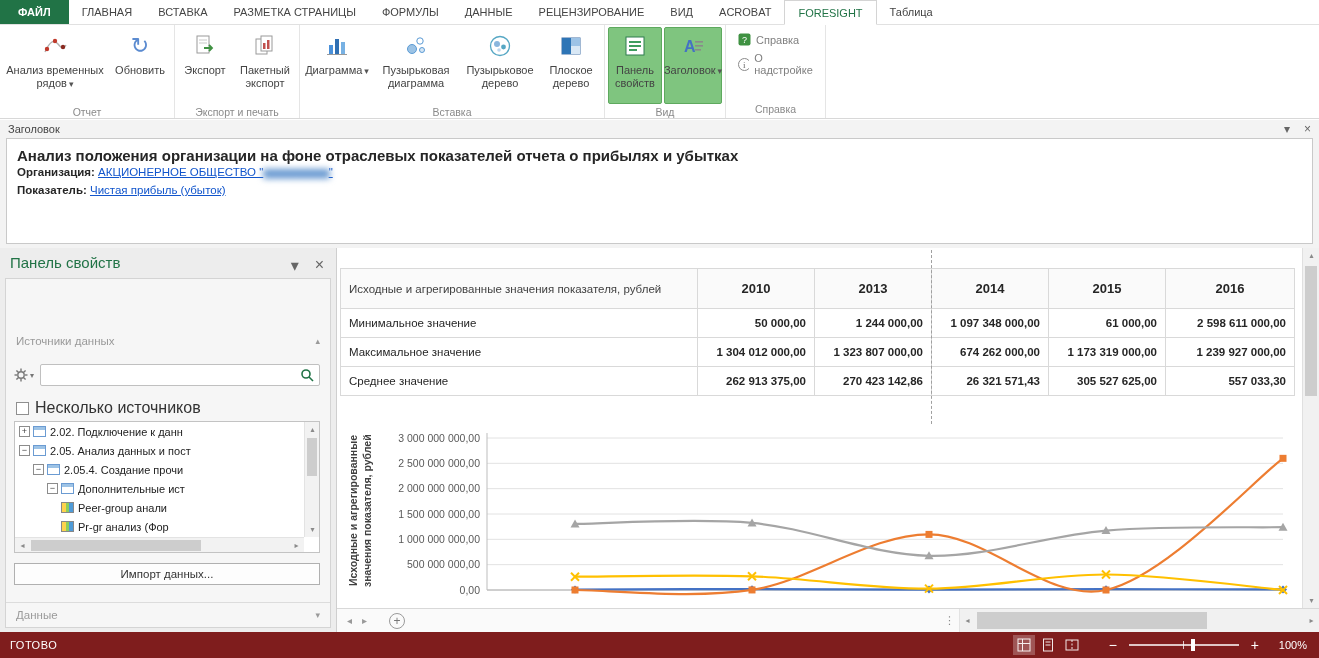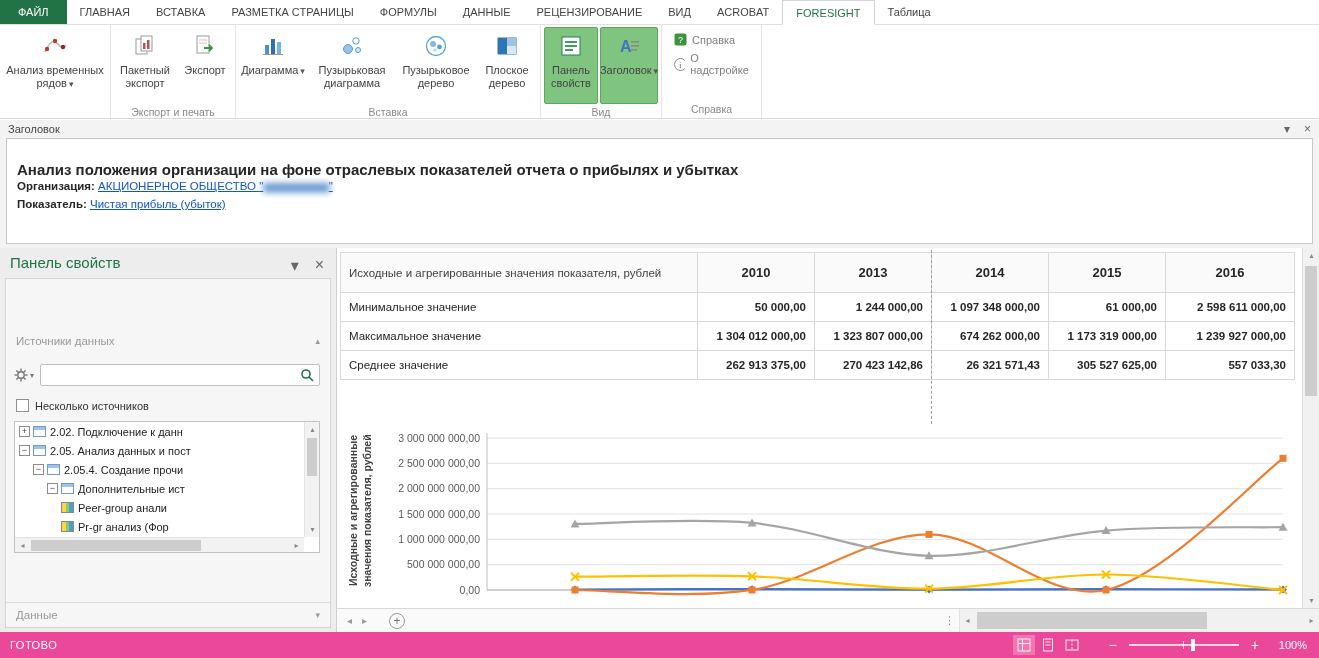--- a/index.html
+++ b/index.html
@@ -1,21 +1,21 @@
 <!DOCTYPE html>
 <html><head>
 <meta charset="utf-8">
 <style>
   *{box-sizing:border-box;margin:0;padding:0}
   html,body{width:1319px;height:658px;font-family:"Liberation Sans",sans-serif;background:#e6e6e6}
   .app{position:relative;width:1319px;height:658px;background:#fff;overflow:hidden}
 
   
   .tabbar{position:absolute;top:0;left:0;right:0;height:25px;background:#fff;border-bottom:1px solid #e1e1e1;display:flex;align-items:stretch}
-  .file-tab{background:#217346;color:#fff;font-size:11px;font-weight:normal;padding:4px 18px;display:flex;align-items:center}
+  .file-tab{background:#217346;color:#fff;font-size:11px;font-weight:bold;padding:4px 18px;display:flex;align-items:center}
   .rtab{font-size:11px;color:#444;padding:0 13px;display:flex;align-items:center;cursor:default}
   .rtab.active{color:#217346;background:#fff;border:1px solid #d4d4d4;border-bottom:1px solid #fff;margin-bottom:-1px}
 
   
   .ribbon{position:absolute;top:25px;left:0;right:0;height:94px;background:#fff;border-bottom:1px solid #d8d8d8;display:flex}
   .rgroup{display:flex;flex-direction:column;border-right:1px solid #e5e5e5;padding:1px 2px 0}
   .rbtns{display:flex;align-items:flex-start;flex:1}
   .rbtn{display:flex;flex-direction:column;align-items:center;height:77px;margin:1px;padding:4px 2px 1px;border-radius:2px}
   .rbtn.active{background:#7fc57f;border:1px solid #5ea95e;padding:3px 1px 0}
   .ricon{height:30px;display:flex;align-items:center;justify-content:center}
@@ -29,62 +29,62 @@
   .g-refresh::before{content:"↻"}
   .ribbon-collapse{position:absolute;right:10px;top:96px;width:18px;height:16px;display:flex;align-items:center;justify-content:center}
 
   
   .hpane{position:absolute;top:120px;left:0;right:0;height:128px;background:#f3f3f3}
   .pane-bar{height:18px;display:flex;align-items:center;padding:0 8px}
   .pane-bar .ptitle{font-size:11px;color:#444}
   .pane-ctrls{margin-left:auto;display:flex;gap:14px;color:#666}
   .pane-ctrls span{font-size:12px;line-height:12px}
   .header-card{position:absolute;top:18px;left:6px;right:6px;bottom:4px;background:#fff;border:1px solid #c9c9c9;padding:6px 10px;overflow:hidden}
-  .report-title{font-size:15px;font-weight:bold;color:#262626;margin-top:16px}
+  .report-title{font-size:15px;font-weight:bold;color:#262626;margin-top:2px}
   .meta-row{font-size:11.5px;line-height:17px;color:#262626}
   .meta-row:first-of-type{margin-top:12px}
   .meta-label{font-weight:bold}
   a.link{color:#1155cc;text-decoration:underline;cursor:pointer}
   .redacted{filter:blur(3px);font-size:8px;letter-spacing:-1px;color:#6b9bd2}
 
   
   .ppane{position:absolute;top:248px;left:0;width:337px;bottom:26px;background:#ededed;border-right:1px solid #cfcfcf}
   .ppane-title{position:absolute;top:6px;left:10px;font-size:15px;color:#217346}
   .ppane-ctrls{position:absolute;top:8px;right:12px;display:flex;gap:16px;color:#666}
   .pane2{position:absolute;left:5px;right:5px;top:30px;bottom:4px;background:#f6f6f6;border:1px solid #d4d4d4}
   .ptabs{position:absolute;top:8px;left:8px;display:flex}
   .ptab{font-size:11.5px;color:#333;background:#f0f0f0;border:1px solid #c2c2c2;padding:3px 10px;margin-left:-1px}
   .ptab.active{background:#fff;border-color:#999;text-decoration:underline;z-index:1;position:relative}
   .psec{position:absolute;left:0;right:0;display:flex;justify-content:space-between;align-items:center;padding:0 10px;font-size:11.5px;color:#9a9a9a}
   .psec-sources{top:56px}
   .psec-data{bottom:6px;border-top:1px solid #dcdcdc;padding-top:6px}
   .search-row{position:absolute;top:84px;left:8px;right:10px;height:24px;display:flex;align-items:center}
   .gear-btn{display:flex;align-items:center;gap:2px;margin-right:6px}
   .search-input{flex:1;height:22px;background:#fff;border:1px solid #c0c0c0;border-radius:2px;display:flex;align-items:center;justify-content:flex-end;padding:0 5px}
-  .chk-row{position:absolute;top:120px;left:10px;display:flex;align-items:center;gap:6px;font-size:11px;color:#333}
+  .chk-row{position:absolute;top:120px;left:10px;display:flex;align-items:center;gap:6px;font-size:16px;color:#333}
   .chk{width:13px;height:13px;border:1px solid #8f8f8f;background:#fff}
   .treebox{position:absolute;top:142px;left:8px;right:10px;height:132px;background:#fff;border:1px solid #c3c3c3;overflow:hidden}
   .tree-items{position:absolute;top:0;left:0;right:15px;bottom:15px;overflow:hidden}
   .titem{display:flex;align-items:center;height:19px;font-size:11px;color:#222;white-space:nowrap;overflow:hidden}
   .texp{display:inline-block;flex:0 0 11px;width:11px;height:11px;border:1px solid #8c8c8c;background:#fff;font-size:9px;line-height:9px;text-align:center;color:#444;margin-right:3px}
   .ticon{display:inline-block;flex:0 0 13px;width:13px;height:11px;margin-right:4px;position:relative}
   .ticon-folder{background:#fff;border:1px solid #6b9bd2}
   .ticon-folder::before{content:"";position:absolute;left:0;right:0;top:0;height:3px;background:#9dc3e6}
   .ticon-report{border:1px solid #888;background:linear-gradient(90deg,#ffd34d 0 34%,#8fce5a 34% 67%,#4f9bd8 67% 100%)}
   .vscr{position:absolute;top:0;right:0;bottom:15px;width:15px;background:#f2f2f2;border-left:1px solid #e3e3e3}
   .hscr{position:absolute;left:0;right:15px;bottom:0;height:15px;background:#f2f2f2;border-top:1px solid #e3e3e3;display:flex;align-items:center}
   .scr-arrow{font-size:8px;color:#8a8a8a;width:15px;height:15px;display:flex;align-items:center;justify-content:center}
   .scr-thumb-v{position:absolute;left:2px;right:2px;top:16px;height:38px;background:#cdcdcd}
   .scr-thumb-h{height:11px;flex:0 0 170px;background:#cdcdcd;margin:0 1px}
   .vscr .scr-arrow{position:absolute;left:0}
   .import-btn{position:absolute;top:284px;left:8px;right:10px;height:22px;background:#fdfdfd;border:1px solid #b0b0b0;font-size:11.5px;color:#333;display:flex;align-items:center;justify-content:center}
 
   
   .main{position:absolute;top:248px;left:337px;right:0;bottom:26px;background:#fff}
-  table.grid{border-collapse:collapse;position:absolute;top:4px;left:3px}
+  table.grid{border-collapse:collapse;position:absolute;top:20px;left:3px}
   table.grid th,table.grid td{border:1px solid #d9d9d9;font-size:11.5px;padding:0 8px}
   table.grid th{height:40px;background:#fafafa;font-weight:bold;font-size:13px;color:#262626;text-align:center}
   table.grid th.th-label{font-weight:normal;font-size:11.5px;color:#3f3f3f;text-align:left}
   table.grid td{height:29px}
   td.cell-label{text-align:left;color:#262626}
   td.num{text-align:right;font-weight:bold;color:#262626}
   .pagebreak{position:absolute;top:2px;left:594px;height:174px;border-left:1px dashed #a0a0a0}
   .chart{position:absolute;top:180px;left:8px;height:180px}
   .ytitle{position:absolute;left:0;top:0;width:30px;height:166px;display:flex;justify-content:center}
   .ytitle span{writing-mode:vertical-rl;transform:rotate(180deg);font-size:10.5px;font-weight:bold;color:#404040;text-align:center;line-height:14px}
@@ -100,21 +100,21 @@
   .sheetnav{display:flex;align-items:center;gap:10px;padding:0 10px;color:#9a9a9a;font-size:10px}
   .sheet-tab{margin-left:18px;background:#fff;border-left:1px solid #e0e0e0;border-right:1px solid #e0e0e0;border-bottom:2px solid #217346;color:#217346;font-weight:bold;font-size:11.5px;display:flex;align-items:center;padding:0 30px}
   .addsheet{width:16px;height:16px;border:1px solid #9a9a9a;border-radius:50%;color:#767676;font-size:12px;line-height:14px;text-align:center;align-self:center;margin-left:12px}
   .sheet-spacer{flex:1}
   .splitdots{align-self:center;color:#8a8a8a;font-size:11px;margin-right:4px}
   .sheet-hscroll{display:flex;align-items:center;width:360px;background:#f1f1f1;border-left:1px solid #e3e3e3}
   .sheet-hscroll .track{flex:1;height:100%;position:relative}
   .sheet-hscroll .thumb{position:absolute;left:2px;top:3px;bottom:3px;width:230px;background:#cdcdcd}
 
   
-  .statusbar{position:absolute;left:0;right:0;bottom:0;height:26px;background:#ec4899;color:#fff;display:flex;align-items:center}
+  .statusbar{position:absolute;left:0;right:0;bottom:0;height:26px;background:#7f1d1d;color:#fff;display:flex;align-items:center}
   .status-ready{font-size:11px;padding-left:10px;letter-spacing:.5px}
   .status-right{margin-left:auto;display:flex;align-items:center;gap:8px;padding-right:12px}
   .viewicons{display:flex;gap:2px;margin-right:14px}
   .viewicon{width:22px;height:20px;display:flex;align-items:center;justify-content:center}
   .viewicon.active{background:rgba(255,255,255,.25)}
   .zoomsym{font-size:14px;line-height:14px;padding:0 4px}
   .slider{width:110px;height:2px;background:rgba(255,255,255,.75);position:relative}
   .slider .mid{position:absolute;left:54px;top:-3px;width:1px;height:8px;background:rgba(255,255,255,.75)}
   .slider .knob{position:absolute;left:62px;top:-5px;width:4px;height:12px;background:#fff}
   .zoomlevel{font-size:11px;width:36px;text-align:right}
@@ -146,46 +146,51 @@
           <span class="ricon">
             <svg width="26" height="26">
                 <path d="M3 19 C8 8 12 6 16 11 S22 16 24 12" fill="none" stroke="#b0b0b0" stroke-width="1.4"></path>
                 <circle cx="5" cy="16" r="2.2" fill="#c0392b"></circle>
                 <circle cx="13" cy="8" r="2.2" fill="#c0392b"></circle>
                 <circle cx="21" cy="14" r="2.2" fill="#8a2a20"></circle>
               </svg>
           </span>
           <span class="rlabel"><span>Анализ временных рядов</span><span class="caret g-caret"></span></span>
         </div>
-      </div>
+        <div class="rbtn" style="width:62px">
+          <span class="ricon g-refresh" style="font-size:22px;color:#5b8bd0"></span>
+          <span class="rlabel"><span>Обновить</span></span>
+        </div>
+      </div>
+      <div class="rglabel">Отчет</div>
     </div>
 
     <div class="rgroup">
       <div class="rbtns">
+        <div class="rbtn" style="width:54px">
+          <span class="ricon">
+            <svg width="26" height="26">
+                <rect x="5" y="3" width="12" height="17" fill="#fff" stroke="#9a9a9a"></rect>
+                <line x1="7" y1="7" x2="15" y2="7" stroke="#c9c9c9"></line>
+                <line x1="7" y1="10" x2="15" y2="10" stroke="#c9c9c9"></line>
+                <path d="M12 15 h8 m-3 -3 l3 3 l-3 3" fill="none" stroke="#3f9142" stroke-width="1.8"></path>
+              </svg>
+          </span>
+          <span class="rlabel"><span>Экспорт</span></span>
+        </div>
         <div class="rbtn" style="width:62px">
           <span class="ricon">
             <svg width="26" height="26">
                 <rect x="4" y="6" width="11" height="15" fill="#fff" stroke="#9a9a9a"></rect>
                 <rect x="9" y="3" width="11" height="15" fill="#fff" stroke="#9a9a9a"></rect>
                 <rect x="11" y="10" width="2.5" height="6" fill="#c0504d"></rect>
                 <rect x="15" y="7" width="2.5" height="9" fill="#c0504d"></rect>
               </svg>
           </span>
           <span class="rlabel"><span>Пакетный экспорт</span></span>
-        </div>
-        <div class="rbtn" style="width:54px">
-          <span class="ricon">
-            <svg width="26" height="26">
-                <rect x="5" y="3" width="12" height="17" fill="#fff" stroke="#9a9a9a"></rect>
-                <line x1="7" y1="7" x2="15" y2="7" stroke="#c9c9c9"></line>
-                <line x1="7" y1="10" x2="15" y2="10" stroke="#c9c9c9"></line>
-                <path d="M12 15 h8 m-3 -3 l3 3 l-3 3" fill="none" stroke="#3f9142" stroke-width="1.8"></path>
-              </svg>
-          </span>
-          <span class="rlabel"><span>Экспорт</span></span>
         </div>
       </div>
       <div class="rglabel">Экспорт и печать</div>
     </div>
 
     <div class="rgroup">
       <div class="rbtns">
         <div class="rbtn" style="width:68px">
           <span class="ricon">
             <svg width="26" height="26">
@@ -388,20 +393,21 @@
           <div class="scr-thumb-v"></div>
           <span class="scr-arrow g-caret" style="bottom:0"></span>
         </div>
         <div class="hscr">
           <span class="scr-arrow g-left"></span>
           <div class="scr-thumb-h"></div>
           <span class="scr-arrow g-right" style="margin-left:auto"></span>
         </div>
       </div>
 
+      <div class="import-btn">Импорт данных...</div>
 
       <div class="psec psec-data">
         <span>Данные</span>
         <span class="g-caret" style="font-size:9px"></span>
       </div>
     </div>
   </div>
 
   <div class="main">
 

